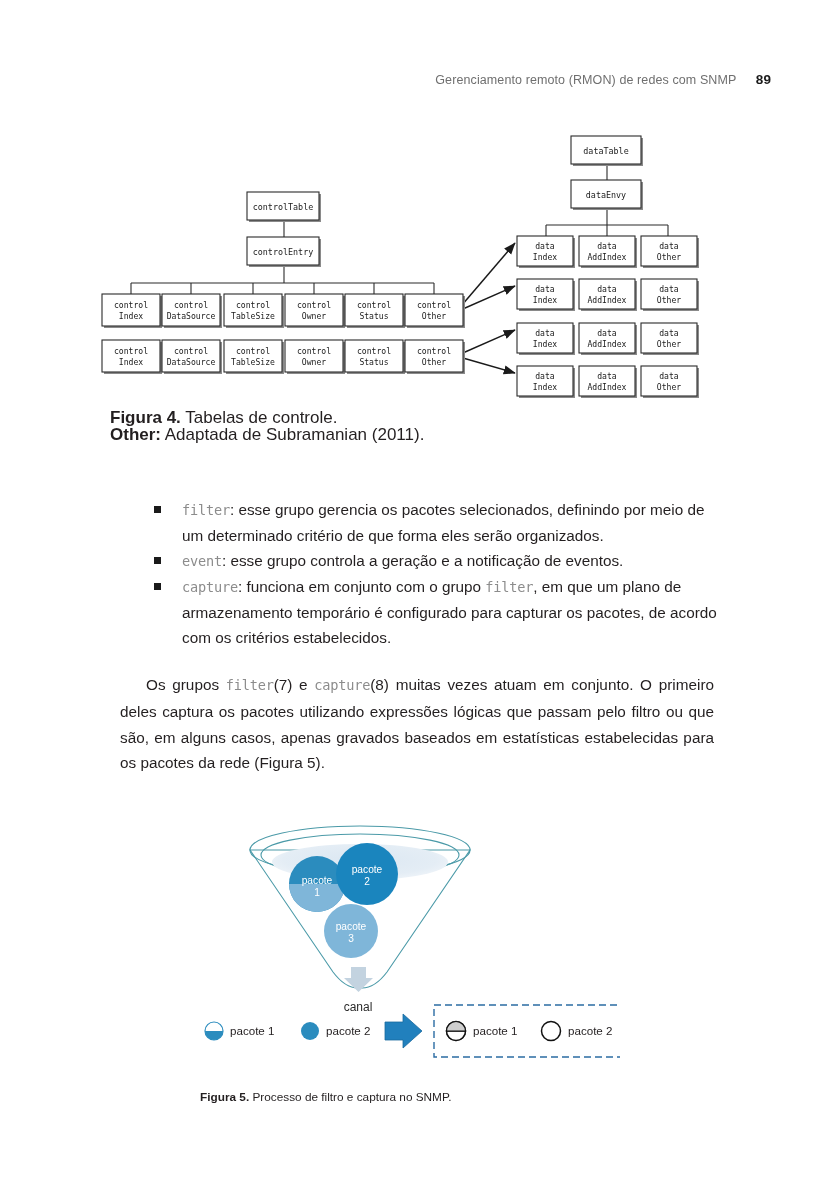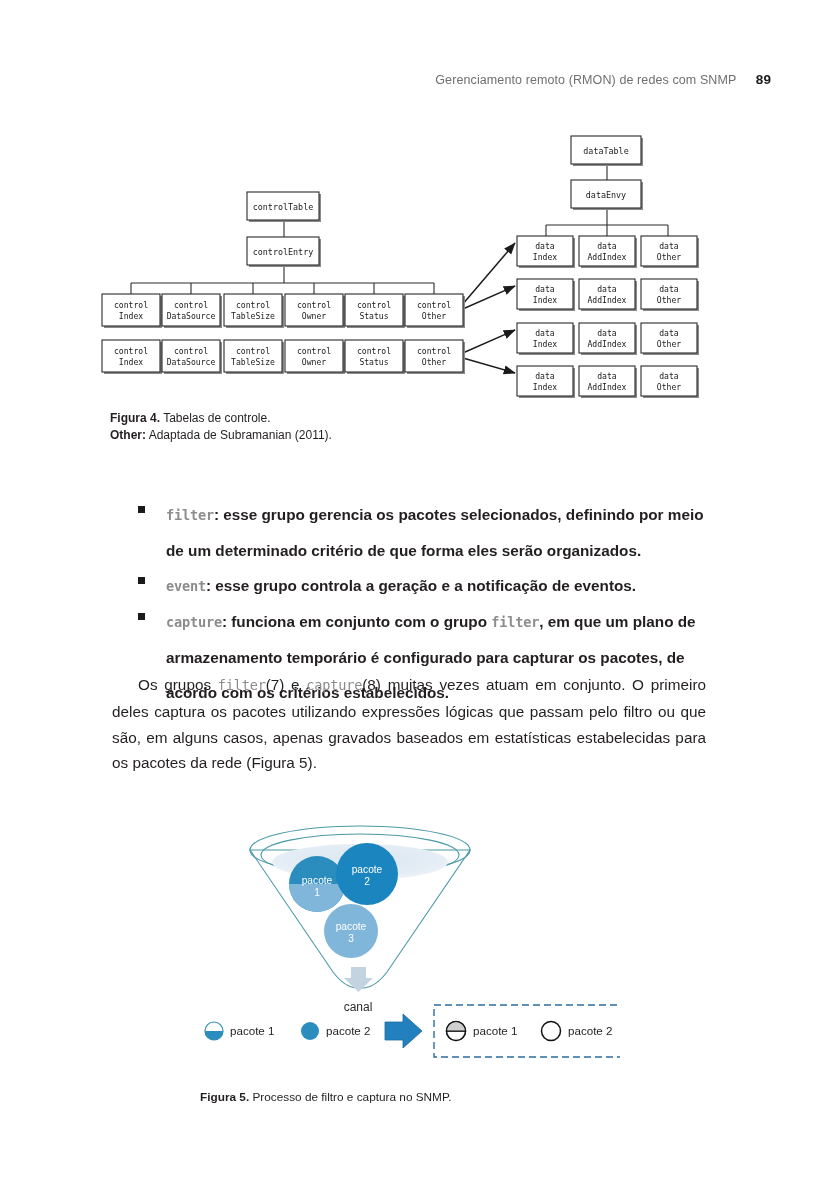--- a/index.html
+++ b/index.html
@@ -65,37 +65,36 @@
   }
   .arrowline {
     stroke: #1a1a1a;
     stroke-width: 1.5;
     fill: none;
   }
 
   
   .caption {
     position: absolute;
-    font-size: 12px;
+    font-size: 17px;
     line-height: 16.5px;
     color: #231f20;
   }
   .caption b { font-weight: bold; }
   #cap4 { left: 110px; top: 410px; }
   #cap5 { left: 200px; top: 1089px; font-size: 11.8px; }
 
   
   .bullets {
     position: absolute;
-    left: 112px;
+    left: 128px;
     top: 497px;
     width: 600px;
     font-size: 15.3px;
-    line-height: 35px;
-    font-weight: bold;
+    line-height: 25px;
   }
   .bullet-row {
     display: flex;
     align-items: flex-start;
     margin-bottom: 0px;
   }
   .bullet-mark {
     width: 28px;
     flex: 0 0 28px;
     margin-left: 26px;
@@ -109,21 +108,21 @@
   }
   .bullet-body { flex: 1 1 auto; }
   .mono {
     font-family: "DejaVu Sans Mono", monospace;
     font-size: 13.6px;
     color: #8c8c8c;
     letter-spacing: -0.2px;
   }
   .para {
     position: absolute;
-    left: 112px;
+    left: 120px;
     top: 672px;
     width: 594px;
     font-size: 15.3px;
     line-height: 25.8px;
     text-align: justify;
   }
   .para .indent { display: inline-block; width: 26px; }
 
   
   #figure5 {

